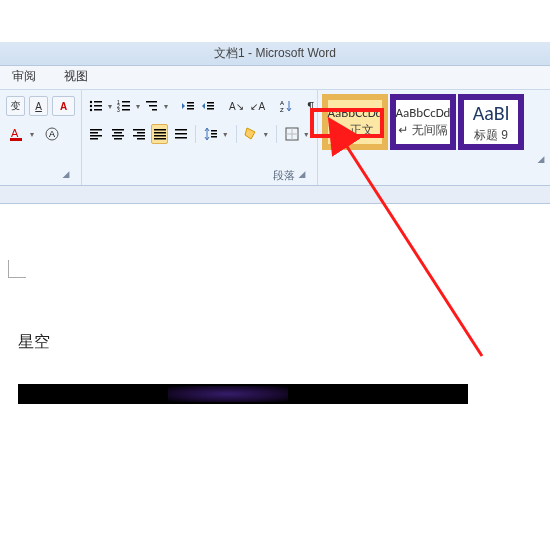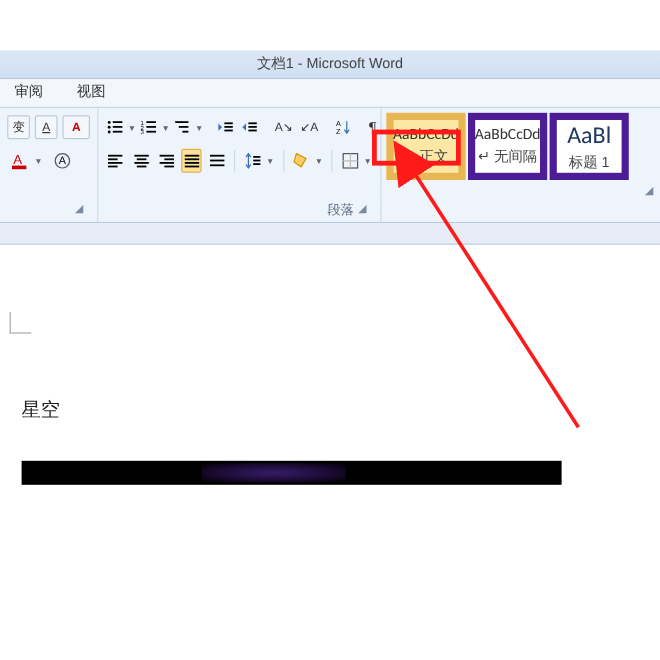--- a/index.html
+++ b/index.html
@@ -229,21 +229,21 @@
       <div class="sbox sel">
         <div class="prev">AaBbCcDd</div>
         <div class="sl">↵ 正文</div>
       </div>
       <div class="sbox">
         <div class="prev">AaBbCcDd</div>
         <div class="sl">↵ 无间隔</div>
       </div>
       <div class="sbox big">
         <div class="prev">AaBl</div>
-        <div class="sl">标题 1</div>
+        <div class="sl">标题 9</div>
       </div>
     </div>
     <div class="launcher-bar">
         <div class="launcher">◢</div>
       </div>
   </div>
 </div>
 
 <div class="ruler"></div>
 

